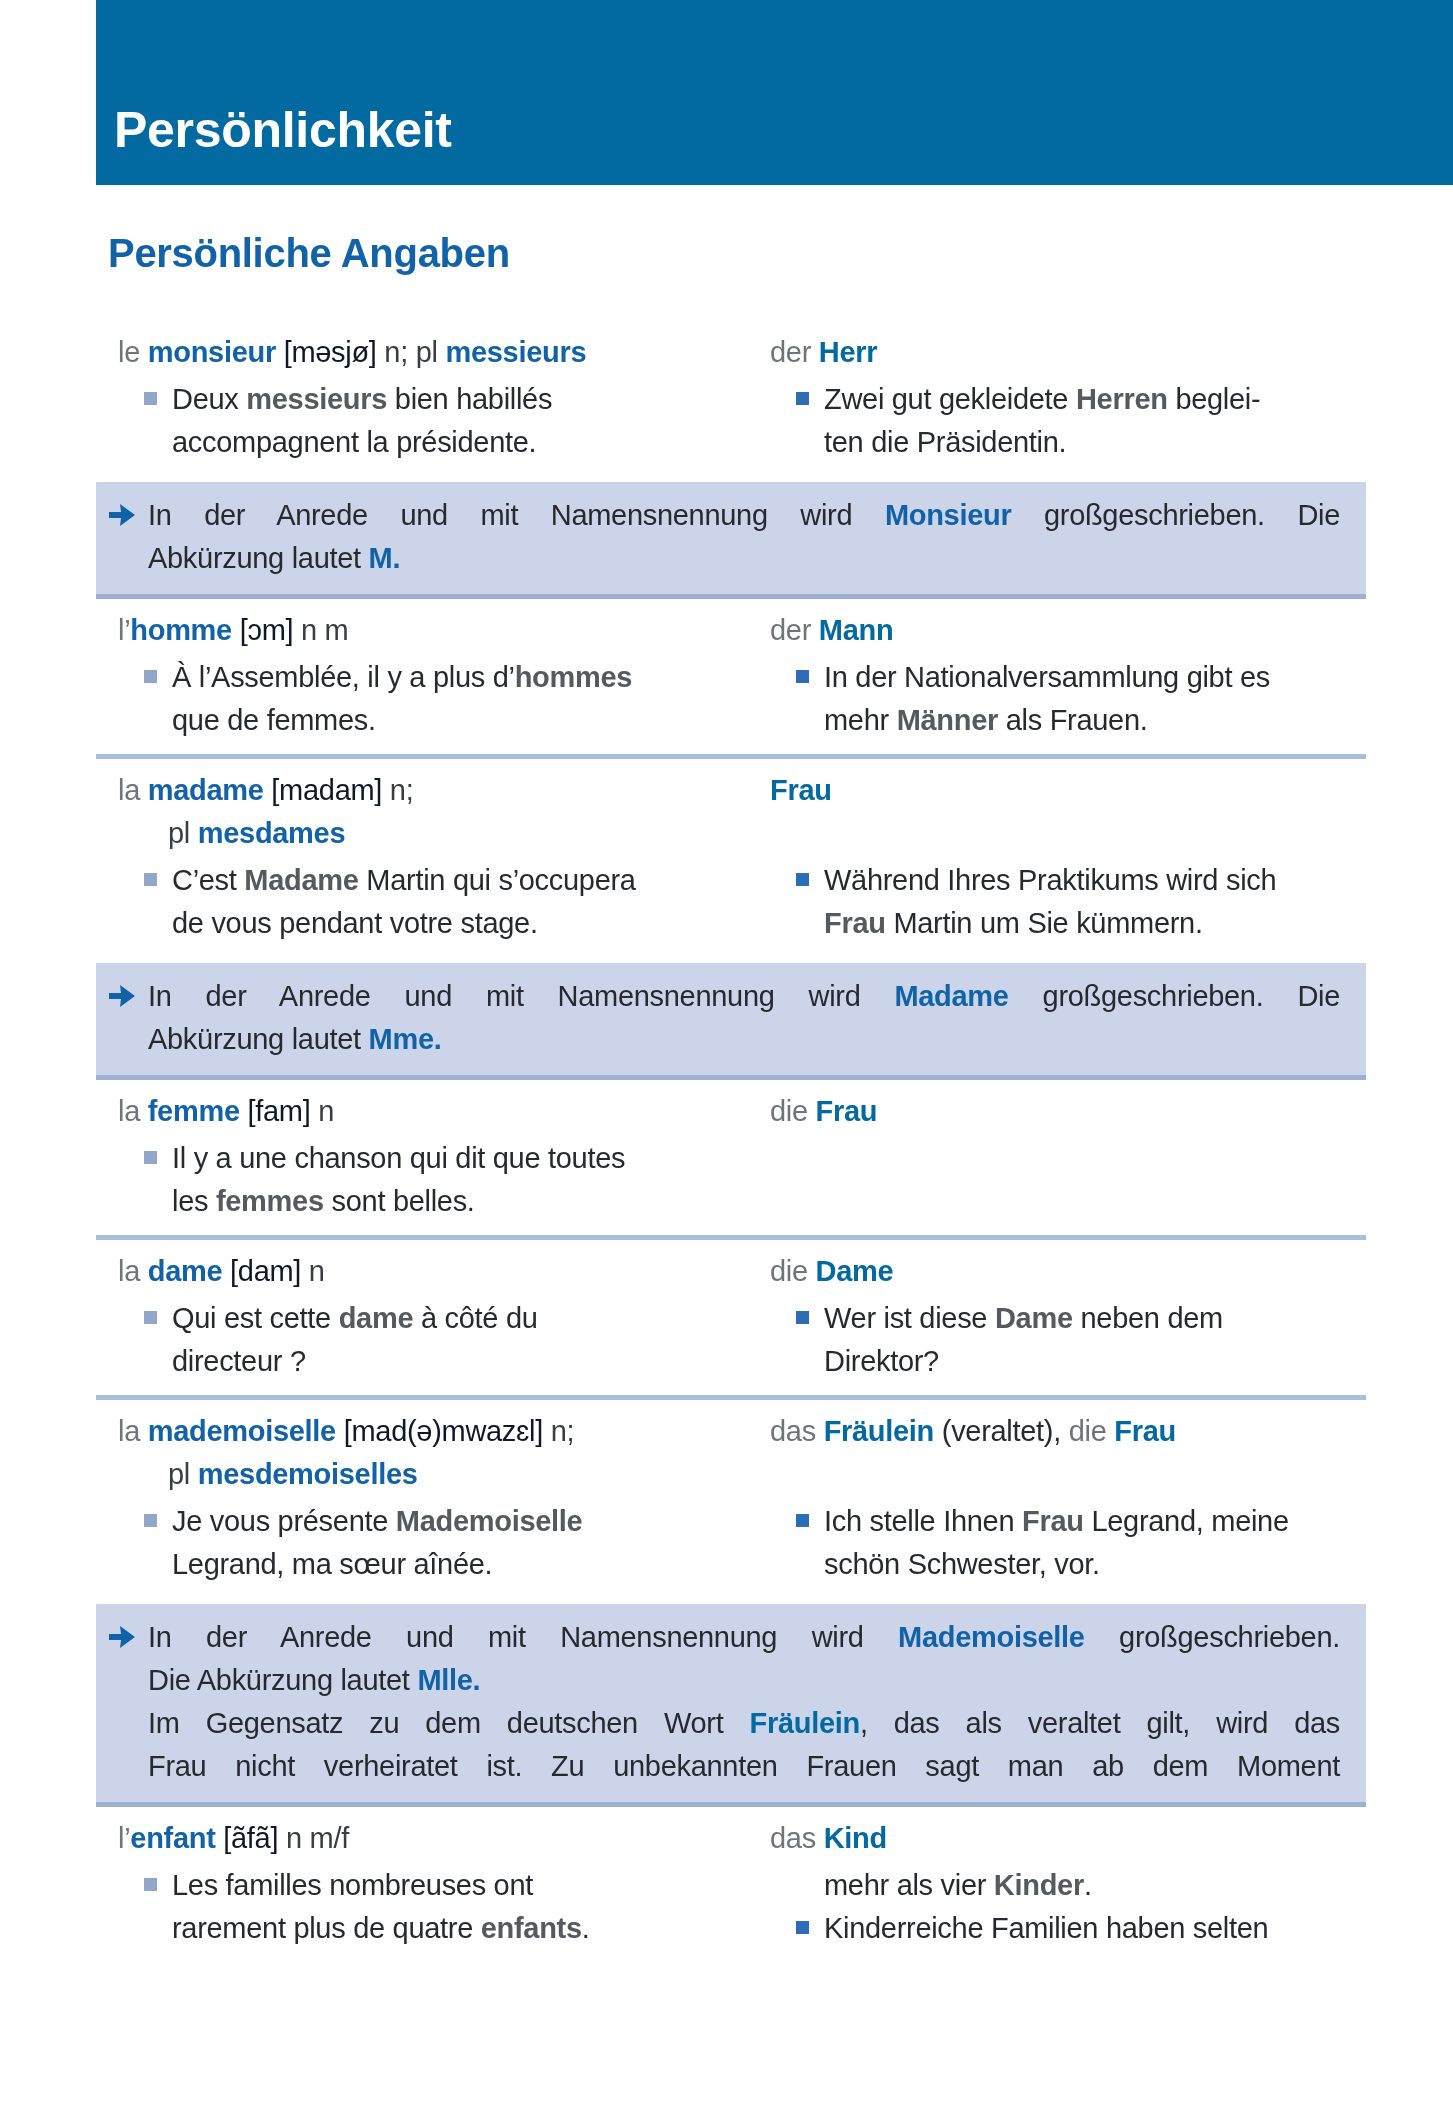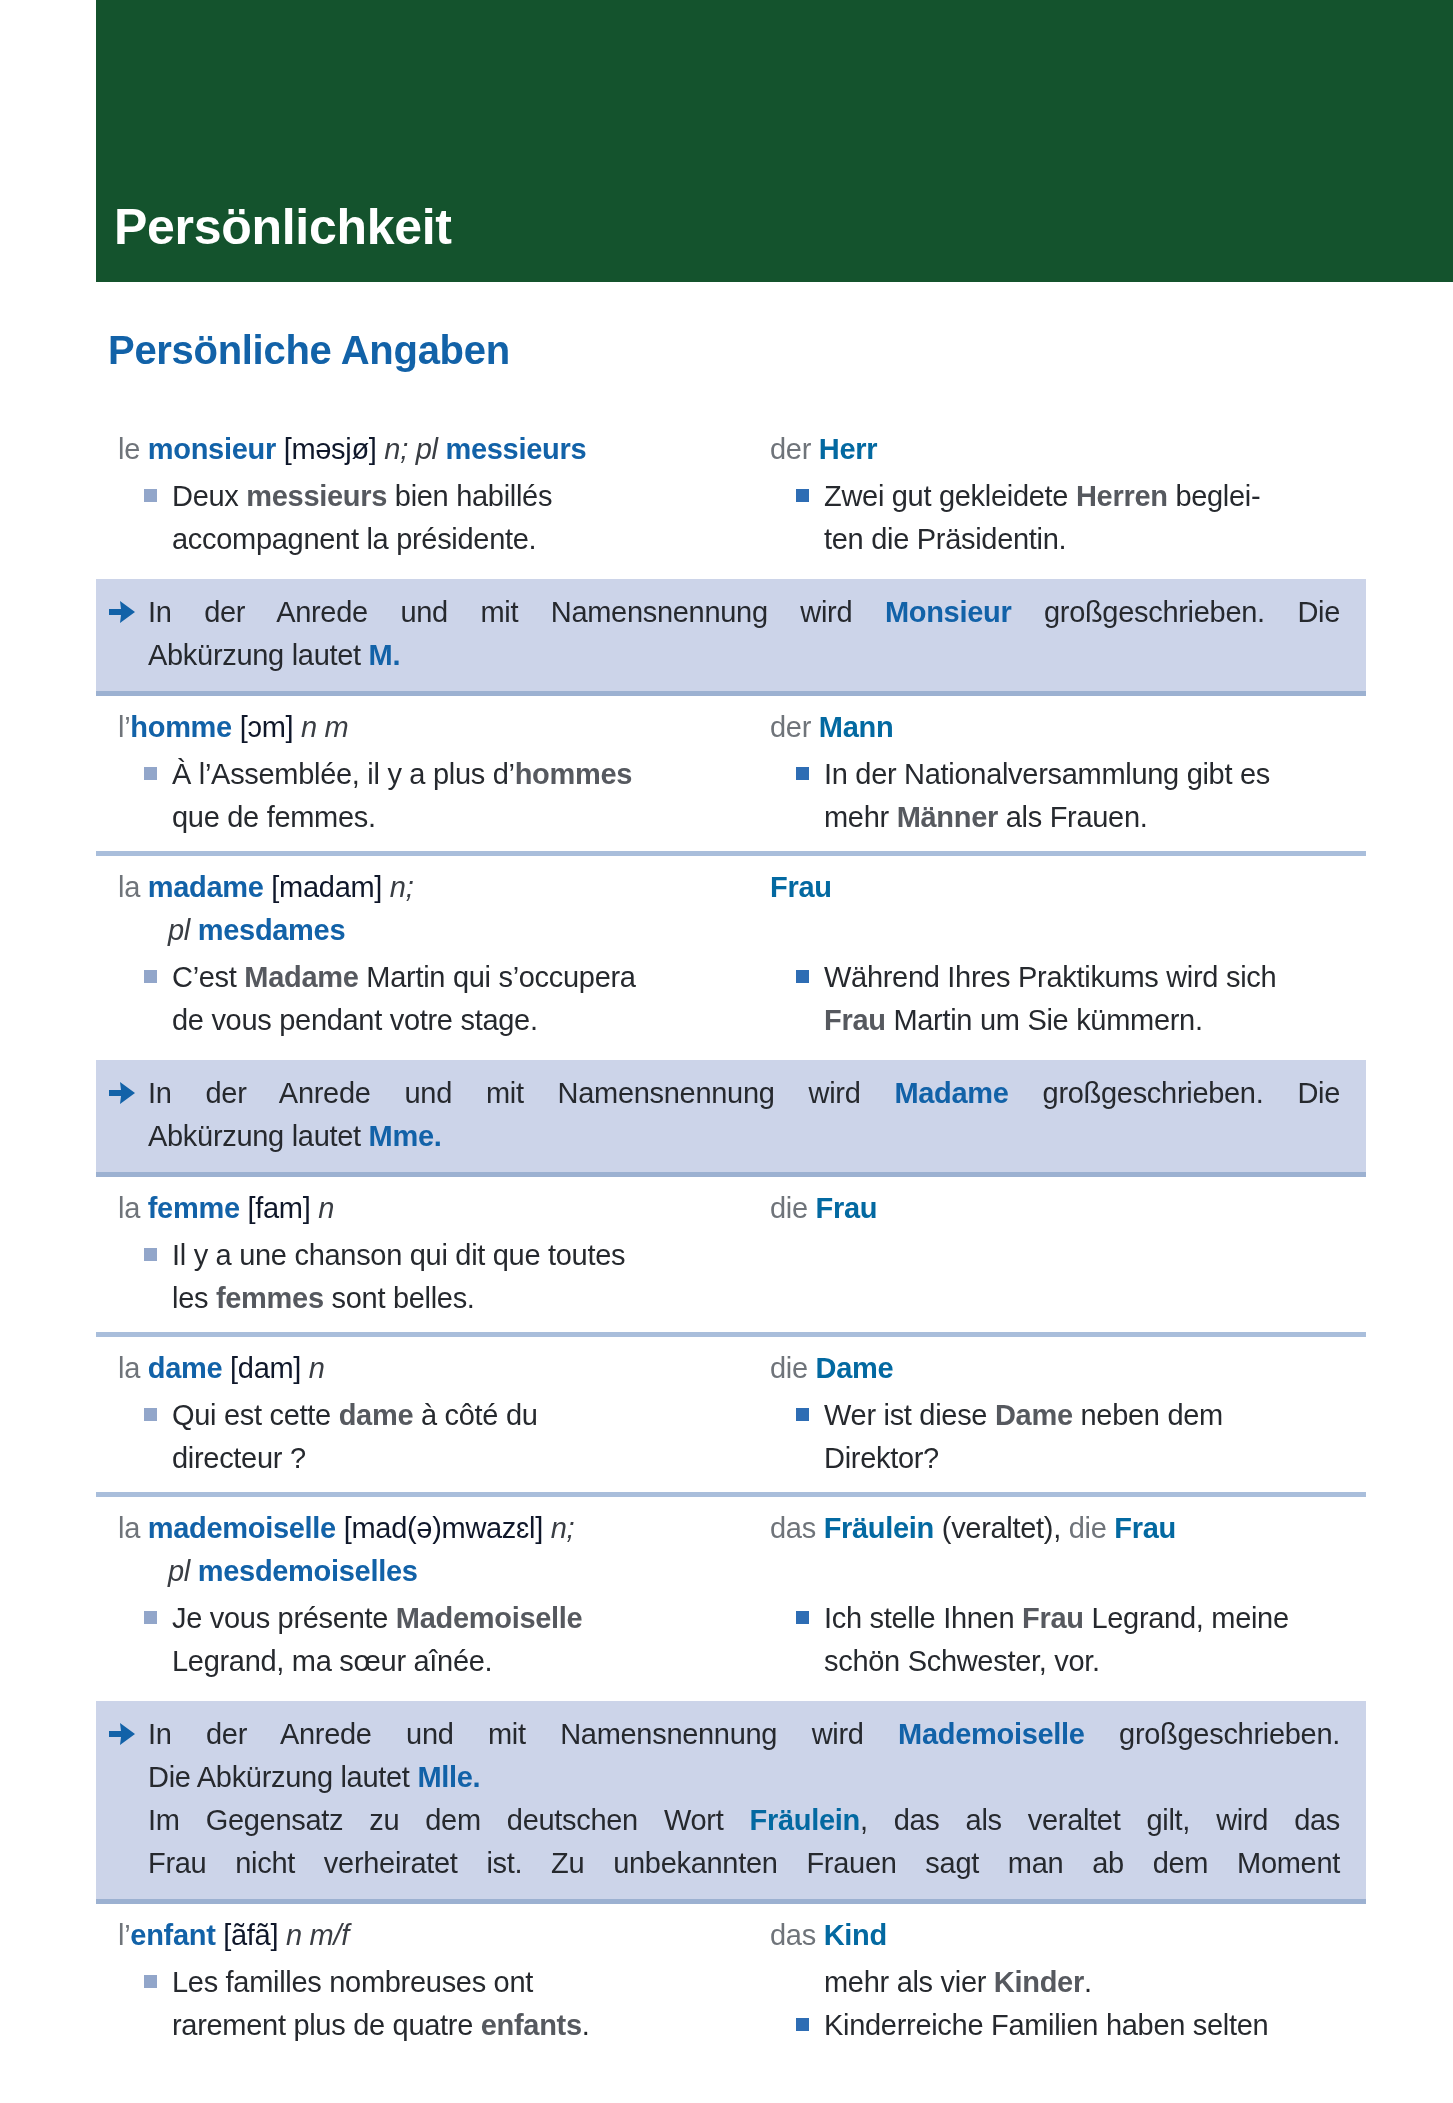--- a/index.html
+++ b/index.html
@@ -5,22 +5,22 @@
   html,body{
     margin:0; padding:0;
     width:1453px; height:2103px;
     background:#ffffff;
     overflow:hidden;
     font-family:"Liberation Sans", sans-serif;
     letter-spacing:-0.3px;
   }
   .chapter-bar{
     margin-left:96px;
-    height:282px;
-    background:#14532d;
+    height:185px;
+    background:#0369a1;
     position:relative;
     text-decoration:underline;
   }
   .chapter-title{
     position:absolute;
     left:18px; bottom:26px;
     font-size:50px; font-weight:bold;
     color:#ffffff;
   }
   .section-title{
@@ -61,21 +61,21 @@
     left:26px; top:14px;
     width:13px; height:13px;
     display:inline-block;
   }
   .col-fr .bullet{ background:#92a6ca; }
   .col-de .bullet{ background:#2e6db4; }
   
   .seg-art  { color:#6f747a; }
   .seg-hw   { color:#1262a8; font-weight:bold; }
   .seg-phon { color:#0f172a; }
-  .seg-gram { color:#3a3e44; font-style:italic; }
+  .seg-gram { color:#3a3e44; }
   .seg-plain{ color:#26292e; }
   .seg-kw   { color:#56595f; font-weight:bold; }
   .seg-hwde { color:#0369a1; font-weight:bold; }
   .seg-blue { color:#1262a8; font-weight:bold; }
   
   .note{
     background:#ccd4e9;
     border-bottom:5px solid #9cb1d1;
     margin-top:6px;
     padding:12px 26px 14px 12px;

